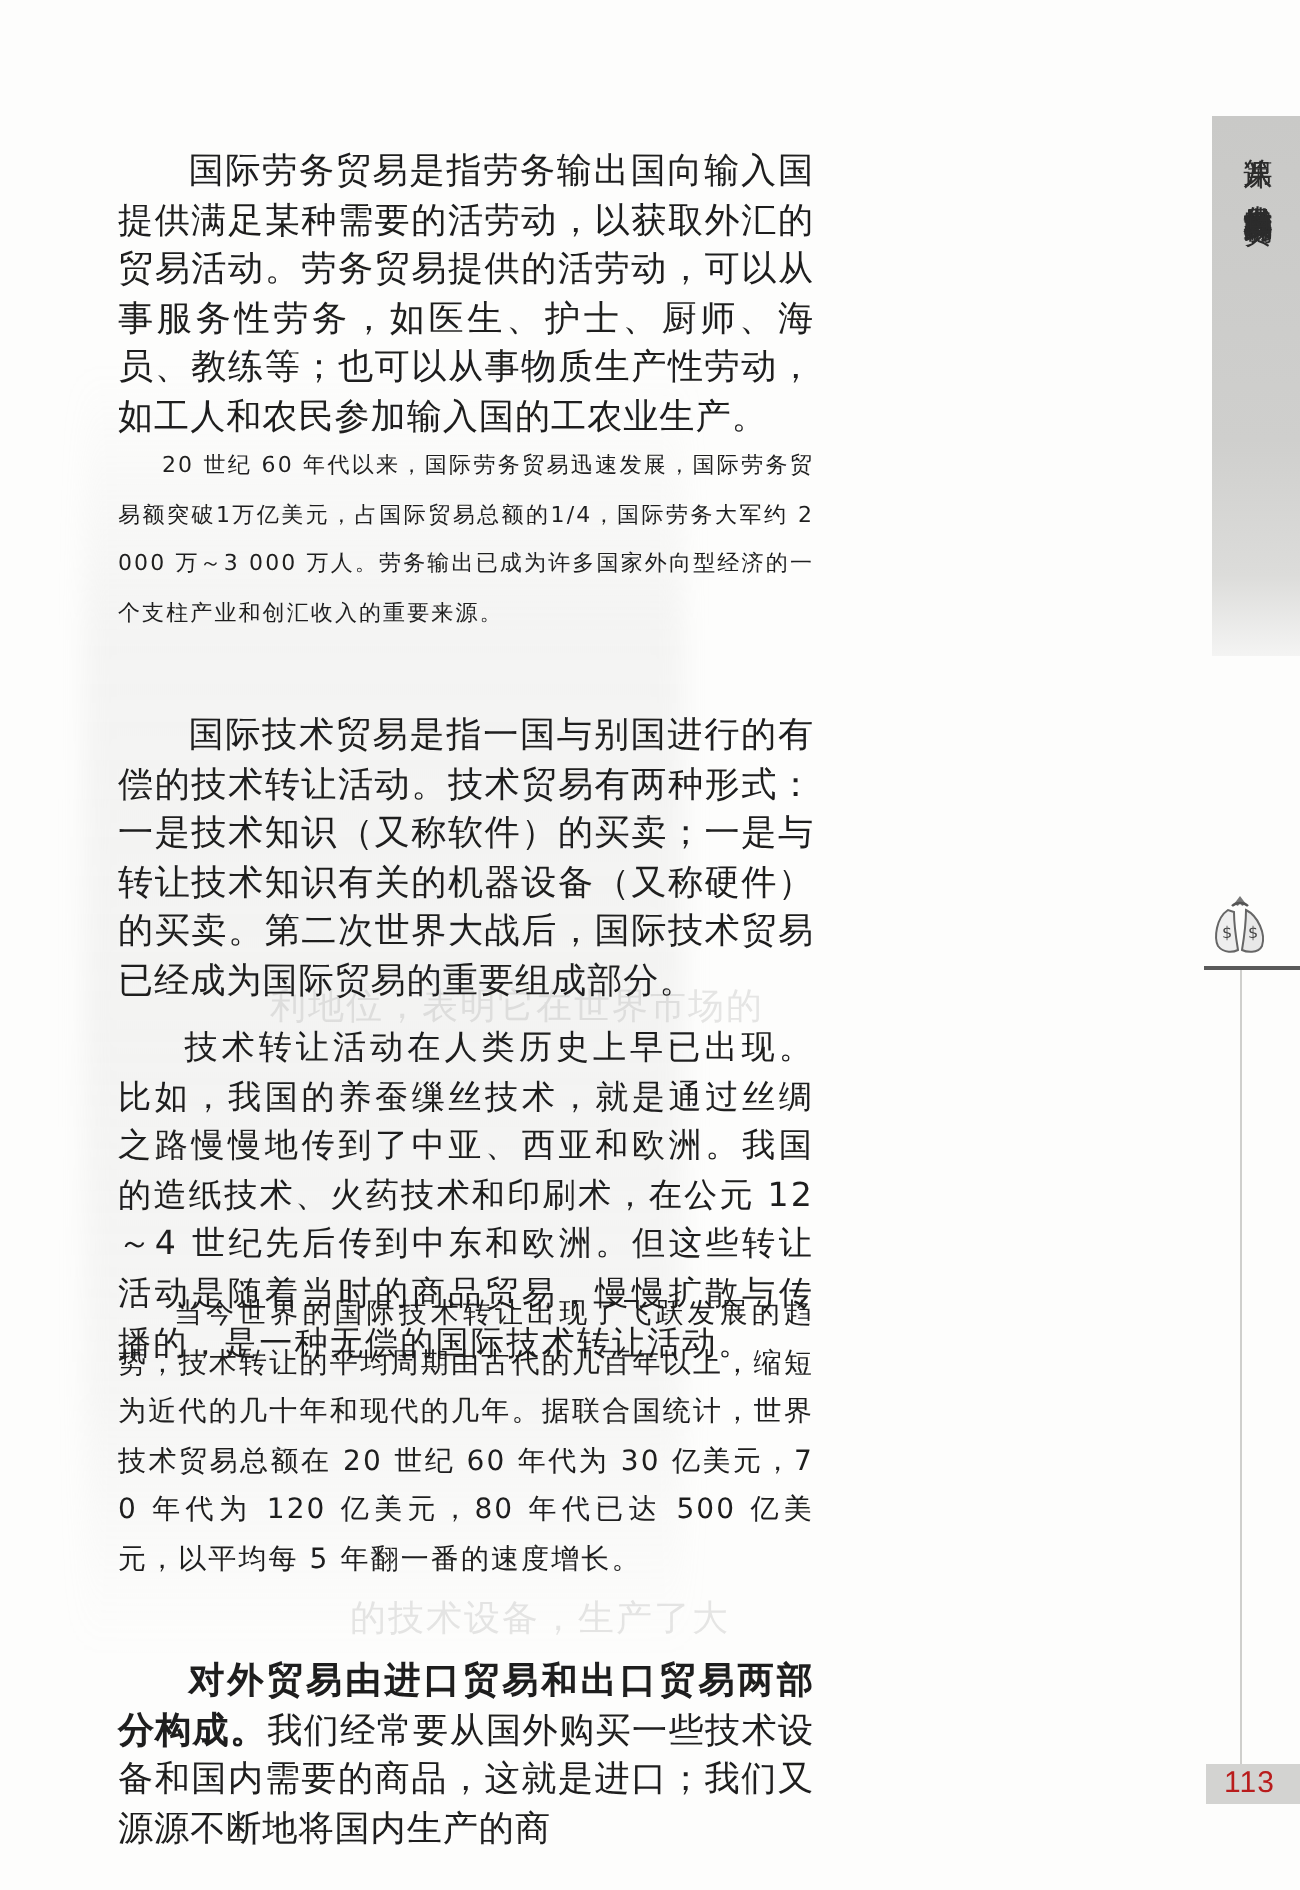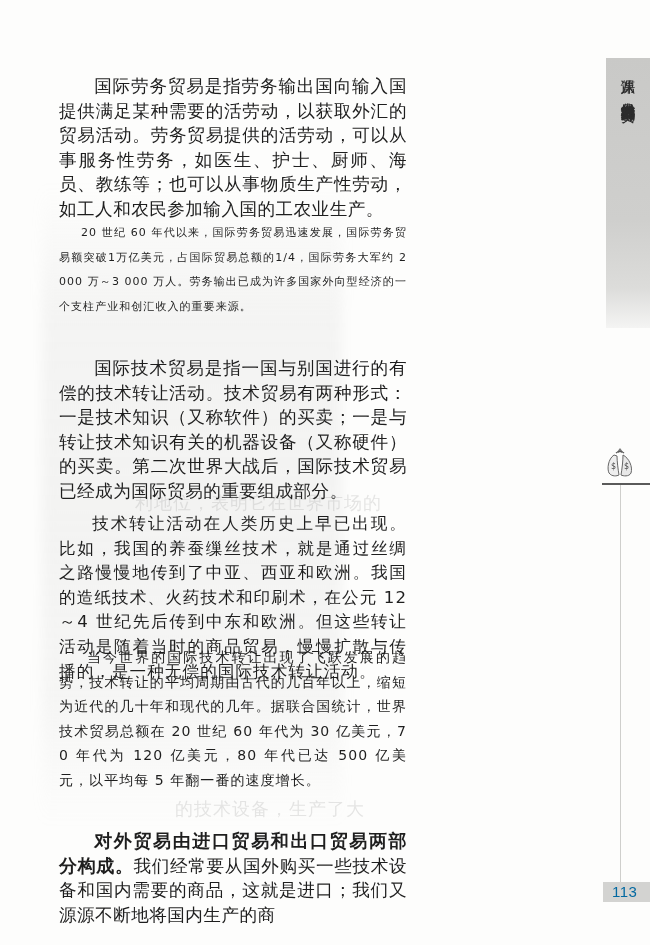--- a/index.html
+++ b/index.html
@@ -123,21 +123,21 @@
       background: #d3d3d1;
       z-index: 2;
     }
     .page-num {
       position: absolute;
       left: 9px;
       top: 1px;
       font-family: "Liberation Sans", "DejaVu Sans", sans-serif;
       font-size: 15px;
       line-height: 18px;
-      color: #0369a1;
+      color: #b91c1c;
       letter-spacing: 0.5px;
     }
   </style>
 </head>
 <body>
 
 <div class="bg-wash"></div>
 
 <div class="ghost" style="left:135px; top:491px;">利地位，表明它在世界市场的</div>
 <div class="ghost" style="left:175px; top:797px;text-align:right;">的技术设备，生产了大</div>

